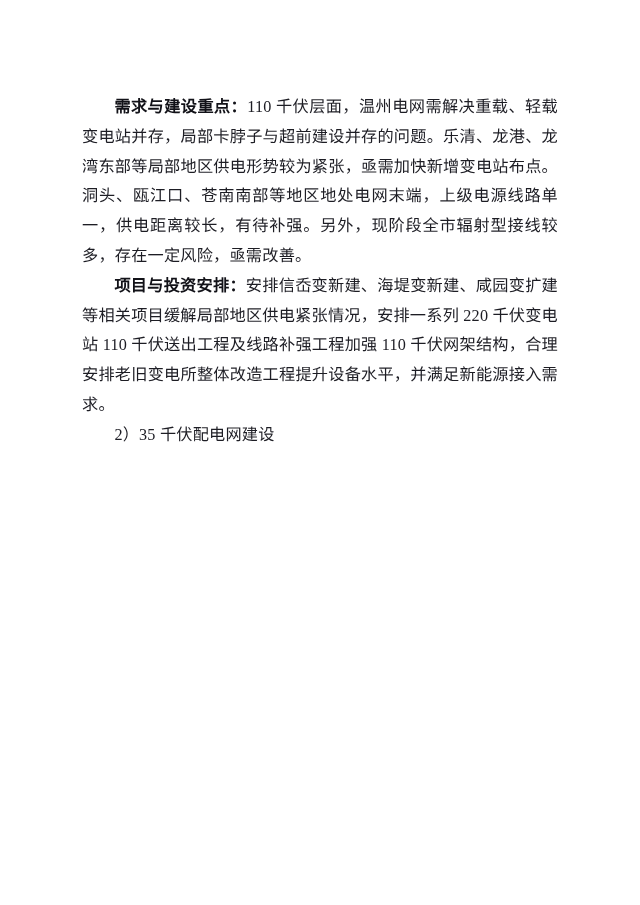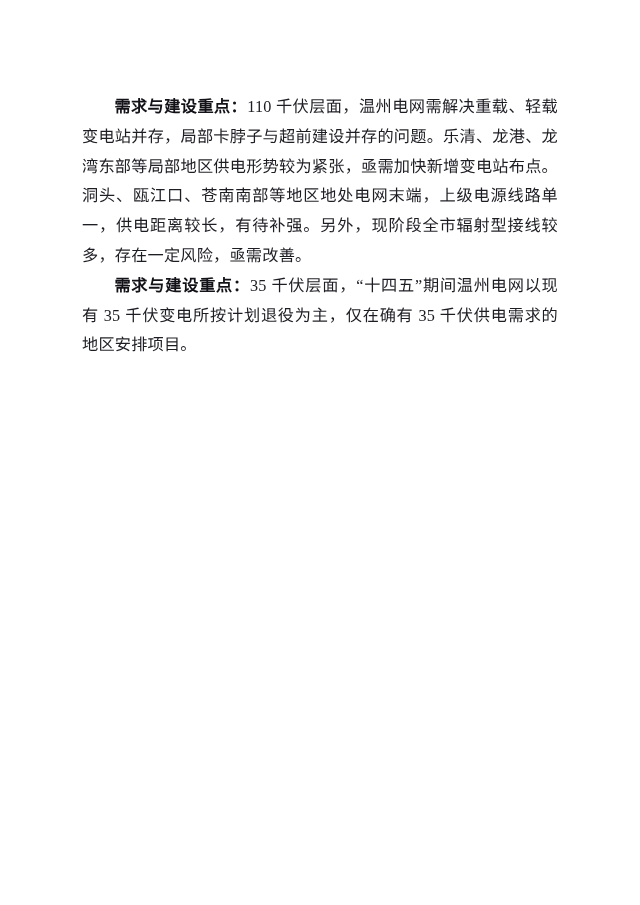--- a/index.html
+++ b/index.html
@@ -49,24 +49,25 @@
   }
 </style>
 </head>
 <body>
 
 <div class="page">
   <div class="content">
 
     <p><b class="lead">需求与建设重点：</b><span>110 千伏层面，温州电网需解决重载、轻载变电站并存，局部卡脖子与超前建设并存的问题。乐清、龙港、龙湾东部等局部地区供电形势较为紧张，亟需加快新增变电站布点。洞头、瓯江口、苍南南部等地区地处电网末端，上级电源线路单一，供电距离较长，有待补强。另外，现阶段全市辐射型接线较多，存在一定风险，亟需改善。</span></p>
 
+    <p><b class="lead">项目与投资安排：</b><span>安排信岙变新建、海堤变新建、咸园变扩建等相关项目缓解局部地区供电紧张情况，安排一系列 220 千伏变电站 110 千伏送出工程及线路补强工程加强 110 千伏网架结构，合理安排老旧变电所整体改造工程提升设备水平，并满足新能源接入需求。</span></p>
 
 
+    <p><span>2）35 千伏配电网建设</span></p>
 
-    <p><b class="lead">需求与建设重点：</b><span>35 千伏层面，“十四五”期间温州电网以现有 35 千伏变电所按计划退役为主，仅在确有 35 千伏供电需求的地区安排项目。</span></p>
 
 
   </div>
 
   <div class="page-footer">
     <span class="page-number">27</span>
   </div>
 </div>
 
 </body></html>

